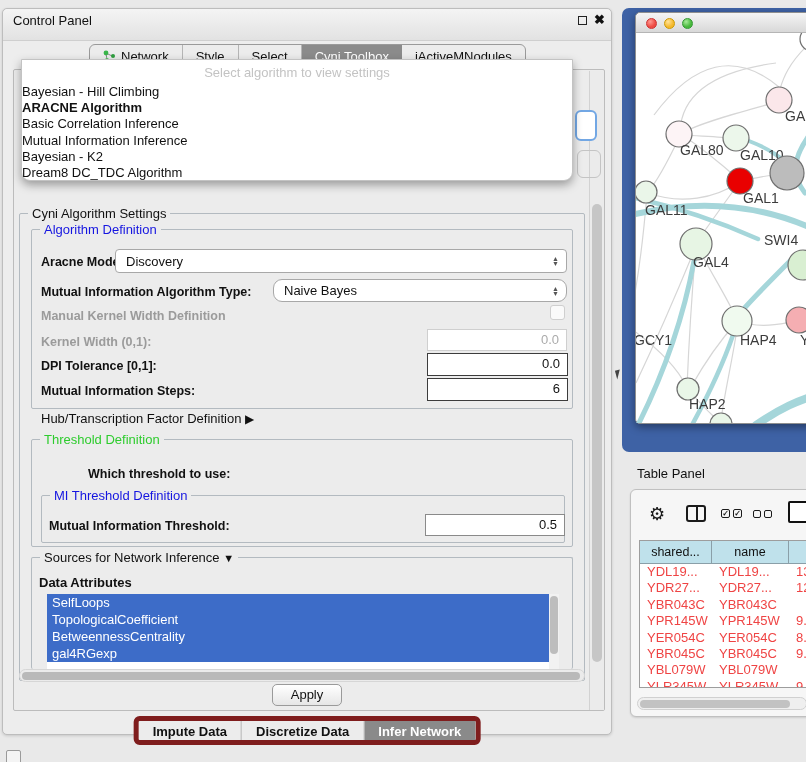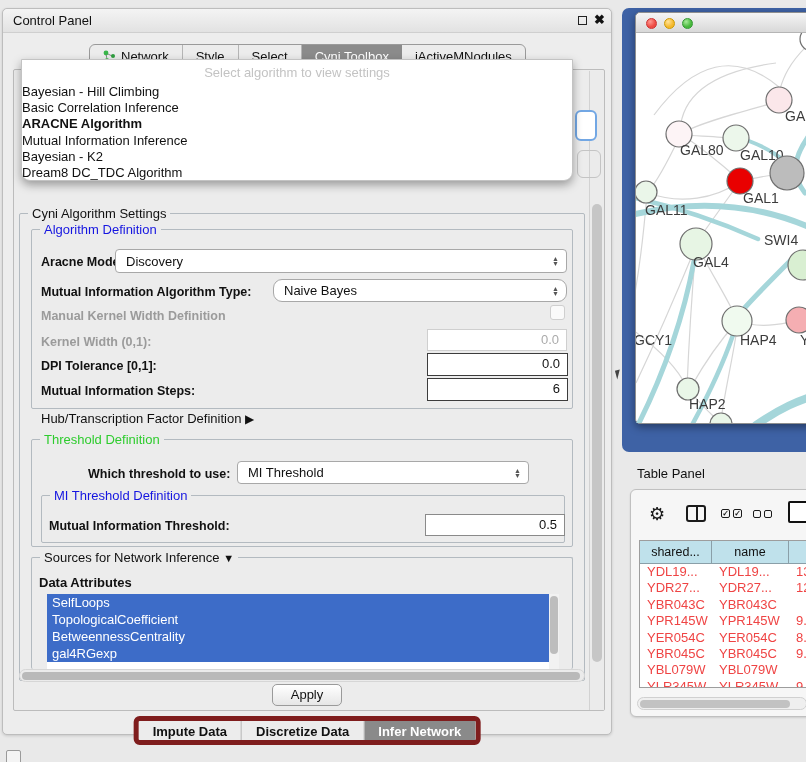--- a/index.html
+++ b/index.html
@@ -4,21 +4,21 @@
 <style>
   * { margin:0; padding:0; box-sizing:border-box; }
   html,body { background:#e9e9e9; }
   body { font-family:"Liberation Sans", sans-serif; }
   .stage { position:relative; width:806px; height:762px; overflow:hidden; background:#e9e9e9; }
 
   
   .cp { position:absolute; left:2px; top:8px; width:610px; height:727px;
         background:#ededed; border:1px solid #bdbdbd; border-radius:5px;
         box-shadow:0 1px 3px rgba(0,0,0,.15); }
-  .cp-titlebar { position:absolute; left:0; top:0; right:0; height:24px;
+  .cp-titlebar { position:absolute; left:0; top:0; right:0; height:32px;
         background:linear-gradient(#f4f4f4,#e2e2e2); border-bottom:1px solid #cfcfcf;
         border-radius:5px 5px 0 0; }
   .cp-title { position:absolute; left:10px; top:4px; font-size:13px; color:#111; }
   .float-btn { position:absolute; right:24px; top:7px; width:9px; height:9px; border:1.6px solid #222; }
   .close-btn { position:absolute; right:6px; top:3px; font-size:13px; font-weight:bold; color:#111; }
 
   
   .tabs { position:absolute; left:86px; top:35px; height:25px; display:flex;
           border:1px solid #9a9a9a; border-radius:6px; overflow:hidden; background:#ececec; }
   .tab { display:flex; align-items:center; gap:5px; padding:0 13px; font-size:13px; color:#111;
@@ -213,24 +213,20 @@
 
     <div class="hubrow" style="left:38px; top:402px;">
       <span>Hub/Transcription Factor Definition</span>
       <span class="tri-right"> ▶</span>
     </div>
 
     <div class="group" style="left:28px; top:430px; width:542px; height:108px;">
       <span class="group-label green">Threshold Definition</span>
     </div>
     <span class="lbl" style="left:85px; top:458px;">Which threshold to use:</span>
-    <div class="combo" style="left:234px; top:452px; width:292px; height:23px;">
-      <span>MI Threshold</span>
-      <span class="arrows">▲<br>▼</span>
-    </div>
     <div class="group" style="left:38px; top:486px; width:524px; height:48px;">
       <span class="group-label blue">MI Threshold Definition</span>
     </div>
     <span class="lbl" style="left:46px; top:510px;">Mutual Information Threshold:</span>
     <div class="field" style="left:422px; top:505px; width:140px; height:22px; border-color:#8a8a8a;">0.5</div>
 
     <div class="group" style="left:28px; top:548px; width:542px; height:112px; border-bottom:none;">
       <span class="group-label"><span>Sources for Network Inference</span> <span style="font-size:11px;">▼</span></span>
     </div>
     <span class="lbl" style="left:36px; top:566px; font-size:13px;">Data Attributes</span>
@@ -258,22 +254,22 @@
     <div class="btabs">
       <div class="btab">Impute Data</div>
       <div class="btab">Discretize Data</div>
       <div class="btab sel">Infer Network</div>
     </div>
 
     <div class="popup">
       <div class="popup-prompt">Select algorithm to view settings</div>
       <div id="popup-items">
           <div class="popup-item">Bayesian - Hill Climbing</div>
+          <div class="popup-item bold">ARACNE Algorithm</div>
           <div class="popup-item">Basic Correlation Inference</div>
-          <div class="popup-item bold">ARACNE Algorithm</div>
           <div class="popup-item">Mutual Information Inference</div>
           <div class="popup-item">Bayesian - K2</div>
           <div class="popup-item">Dream8 DC_TDC Algorithm</div>
         </div>
     </div>
   </div>
 
   <div class="cursor"></div>
 
   <div class="desktop">

